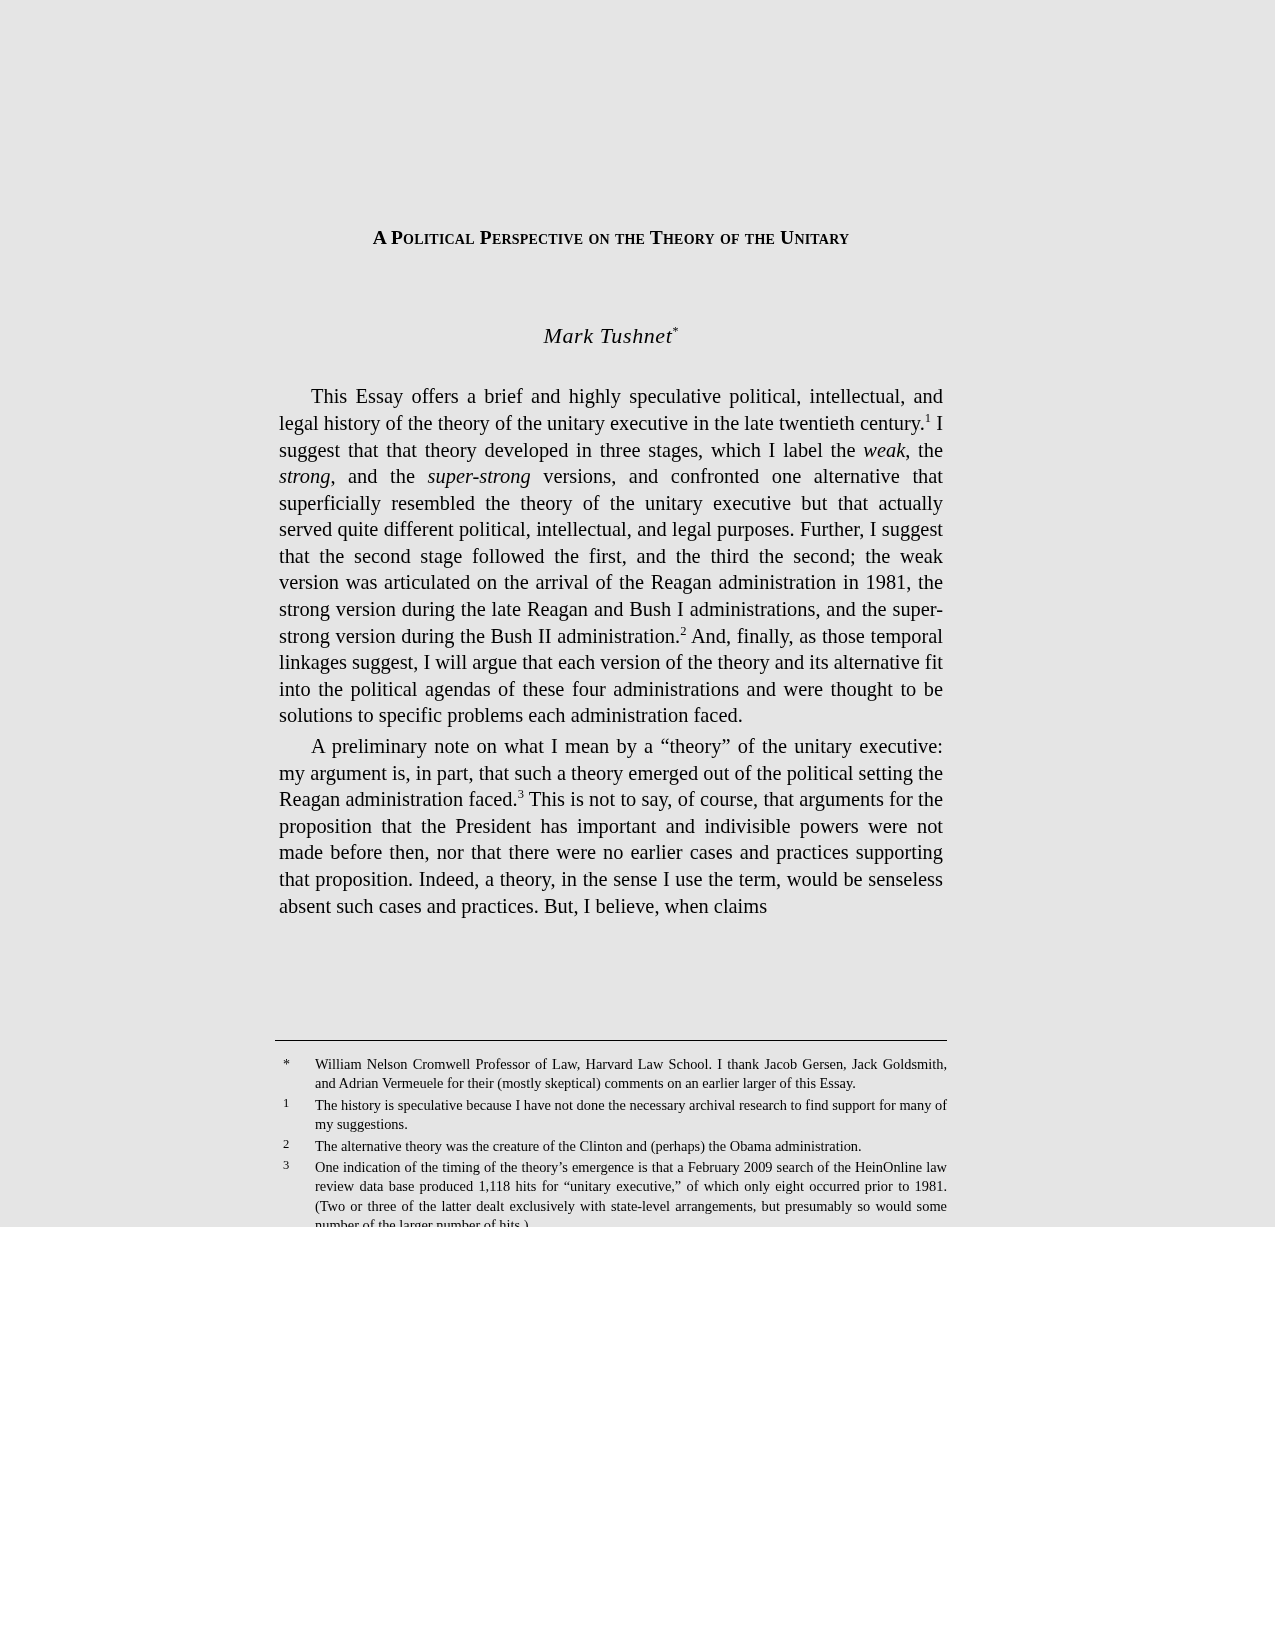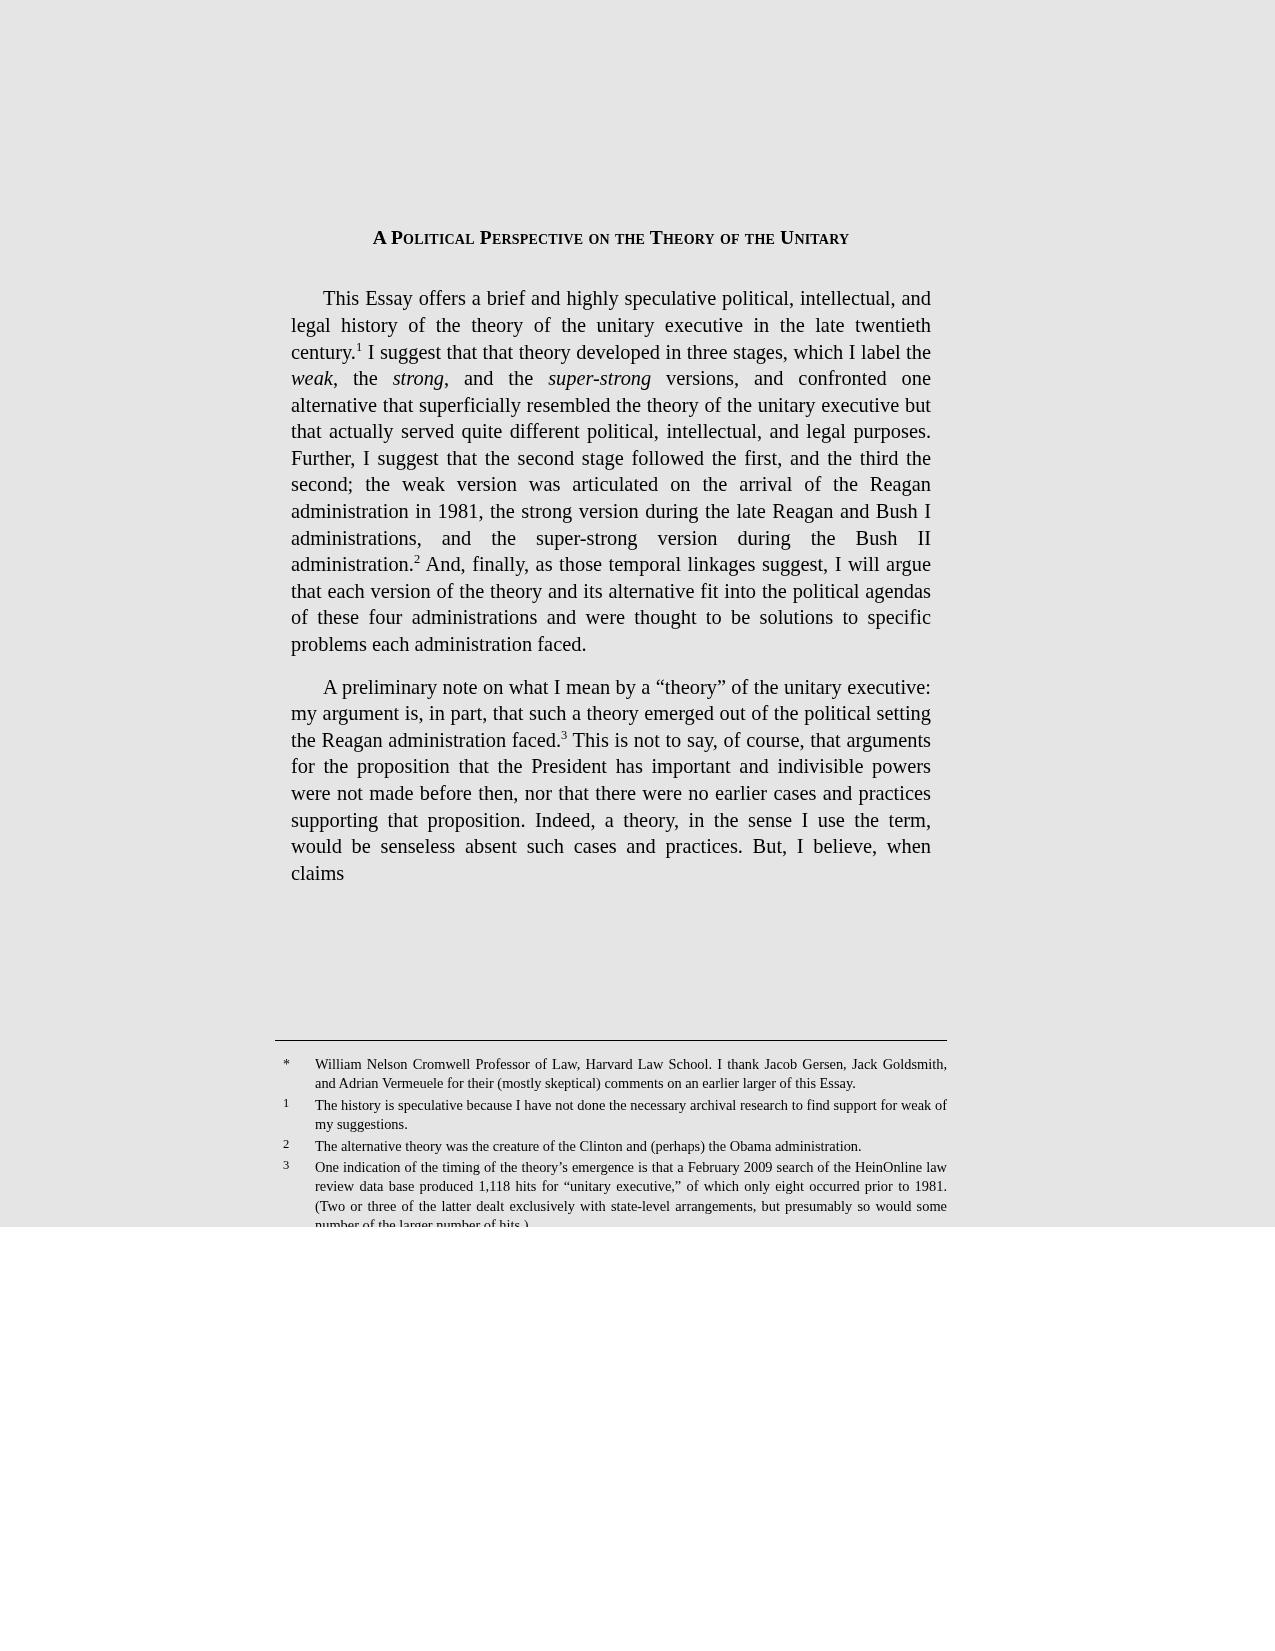--- a/index.html
+++ b/index.html
@@ -54,21 +54,21 @@
   
   .body-text {
     margin-top: 34px;
     font-size: 20.4px;
     line-height: 26.6px;
     text-align: justify;
     text-justify: inter-word;
     hyphens: manual;
   }
   .body-text p {
-    margin: 16px;
+    margin: 4px;
     text-indent: 32px;
   }
   .body-text p + p { margin-top: 0; }
   .body-text i { font-style: italic; }
   sup.fn {
     font-size: 12.5px;
     vertical-align: super;
     line-height: 0;
   }
 
@@ -128,20 +128,23 @@
 <body>
 
 <div class="page">
 
   <div class="content">
 
     <h1 class="title">
       <span>A Political Perspective on the Theory of the Unitary</span>
     </h1>
 
+    <div class="author">
+      <span>Mark Tushnet</span><span class="fn-star">*</span>
+    </div>
 
     <div class="body-text">
 
       <p><span>This Essay offers a brief and highly speculative political, intellectual, and legal history of the theory of the unitary executive in the late twentieth century.</span><sup class="fn">1</sup><span> I suggest that that theory developed in three stages, which I label the </span><i>weak</i><span>, the </span><i>strong</i><span>, and the </span><i>super-strong</i><span> versions, and confronted one alternative that superficially resembled the theory of the unitary executive but that actually served quite different political, intellectual, and legal purposes.  Further, I suggest that the second stage followed the first, and the third the second; the weak version was articulated on the arrival of the Reagan administration in 1981, the strong version during the late Reagan and Bush I administrations, and the super-strong version during the Bush II administration.</span><sup class="fn">2</sup><span>  And, finally, as those temporal linkages suggest, I will argue that each version of the theory and its alternative fit into the political agendas of these four administrations and were thought to be solutions to specific problems each administration faced.</span></p>
 
       <p><span>A preliminary note on what I mean by a “theory” of the unitary executive:  my argument is, in part, that such a theory emerged out of the political setting the Reagan administration faced.</span><sup class="fn">3</sup><span>  This is not to say, of course, that arguments for the proposition that the President has important and indivisible powers were not made before then, nor that there were no earlier cases and practices supporting that proposition.  Indeed, a theory, in the sense I use the term, would be senseless absent such cases and practices.  But, I believe, when claims</span></p>
 
     </div>
   </div>
 
@@ -149,21 +152,21 @@
     <div class="fn-rule"></div>
     <div class="fn-list">
 
       <div class="fn-item">
         <div class="fn-marker star">*</div>
         <div class="fn-body">William Nelson Cromwell Professor of Law, Harvard Law School.  I thank Jacob Gersen, Jack Goldsmith, and Adrian Vermeuele for their (mostly skeptical) comments on an earlier larger of this Essay.</div>
       </div>
 
       <div class="fn-item">
         <div class="fn-marker">1</div>
-        <div class="fn-body">The history is speculative because I have not done the necessary archival research to find support for weak of my suggestions.</div>
+        <div class="fn-body">The history is speculative because I have not done the necessary archival research to find support for many of my suggestions.</div>
       </div>
 
       <div class="fn-item">
         <div class="fn-marker">2</div>
         <div class="fn-body">The alternative theory was the creature of the Clinton and (perhaps) the Obama administration.</div>
       </div>
 
       <div class="fn-item">
         <div class="fn-marker">3</div>
         <div class="fn-body">One indication of the timing of the theory’s emergence is that a February 2009 search of the HeinOnline law review data base produced 1,118 hits for “unitary executive,” of which only eight occurred prior to 1981.  (Two or three of the latter dealt exclusively with state-level arrangements, but presumably so would some number of the larger number of hits.)</div>

